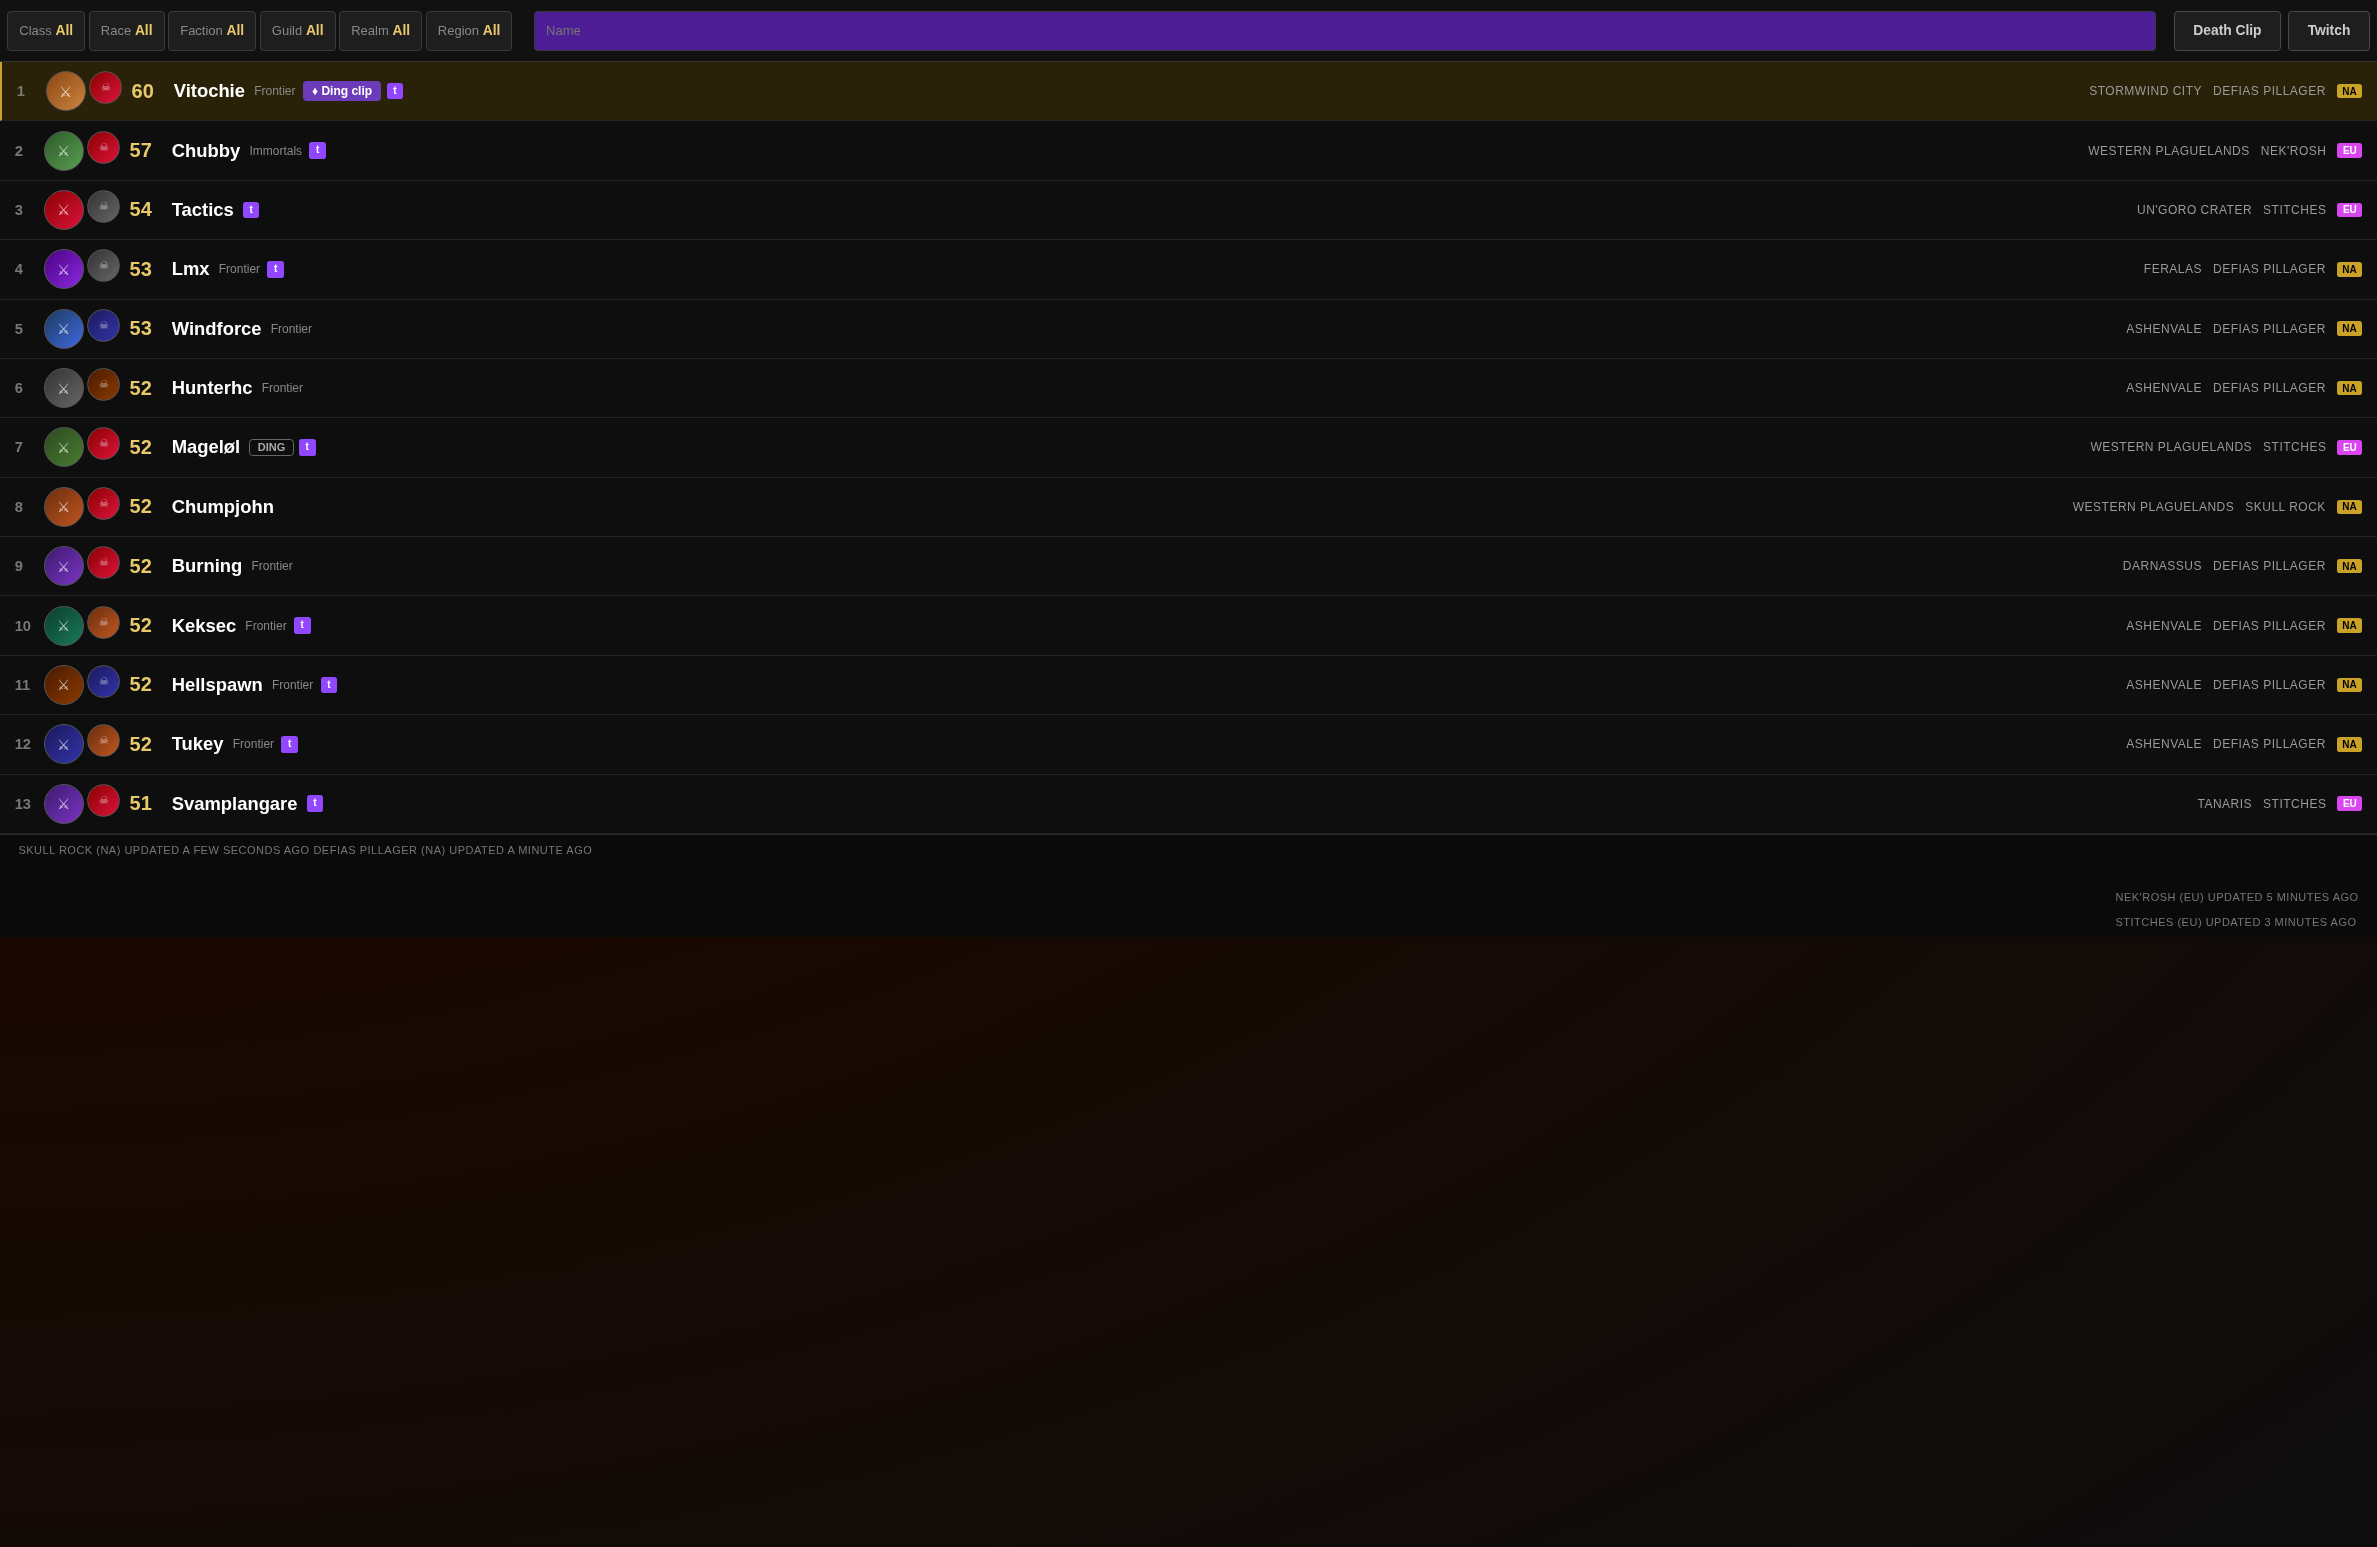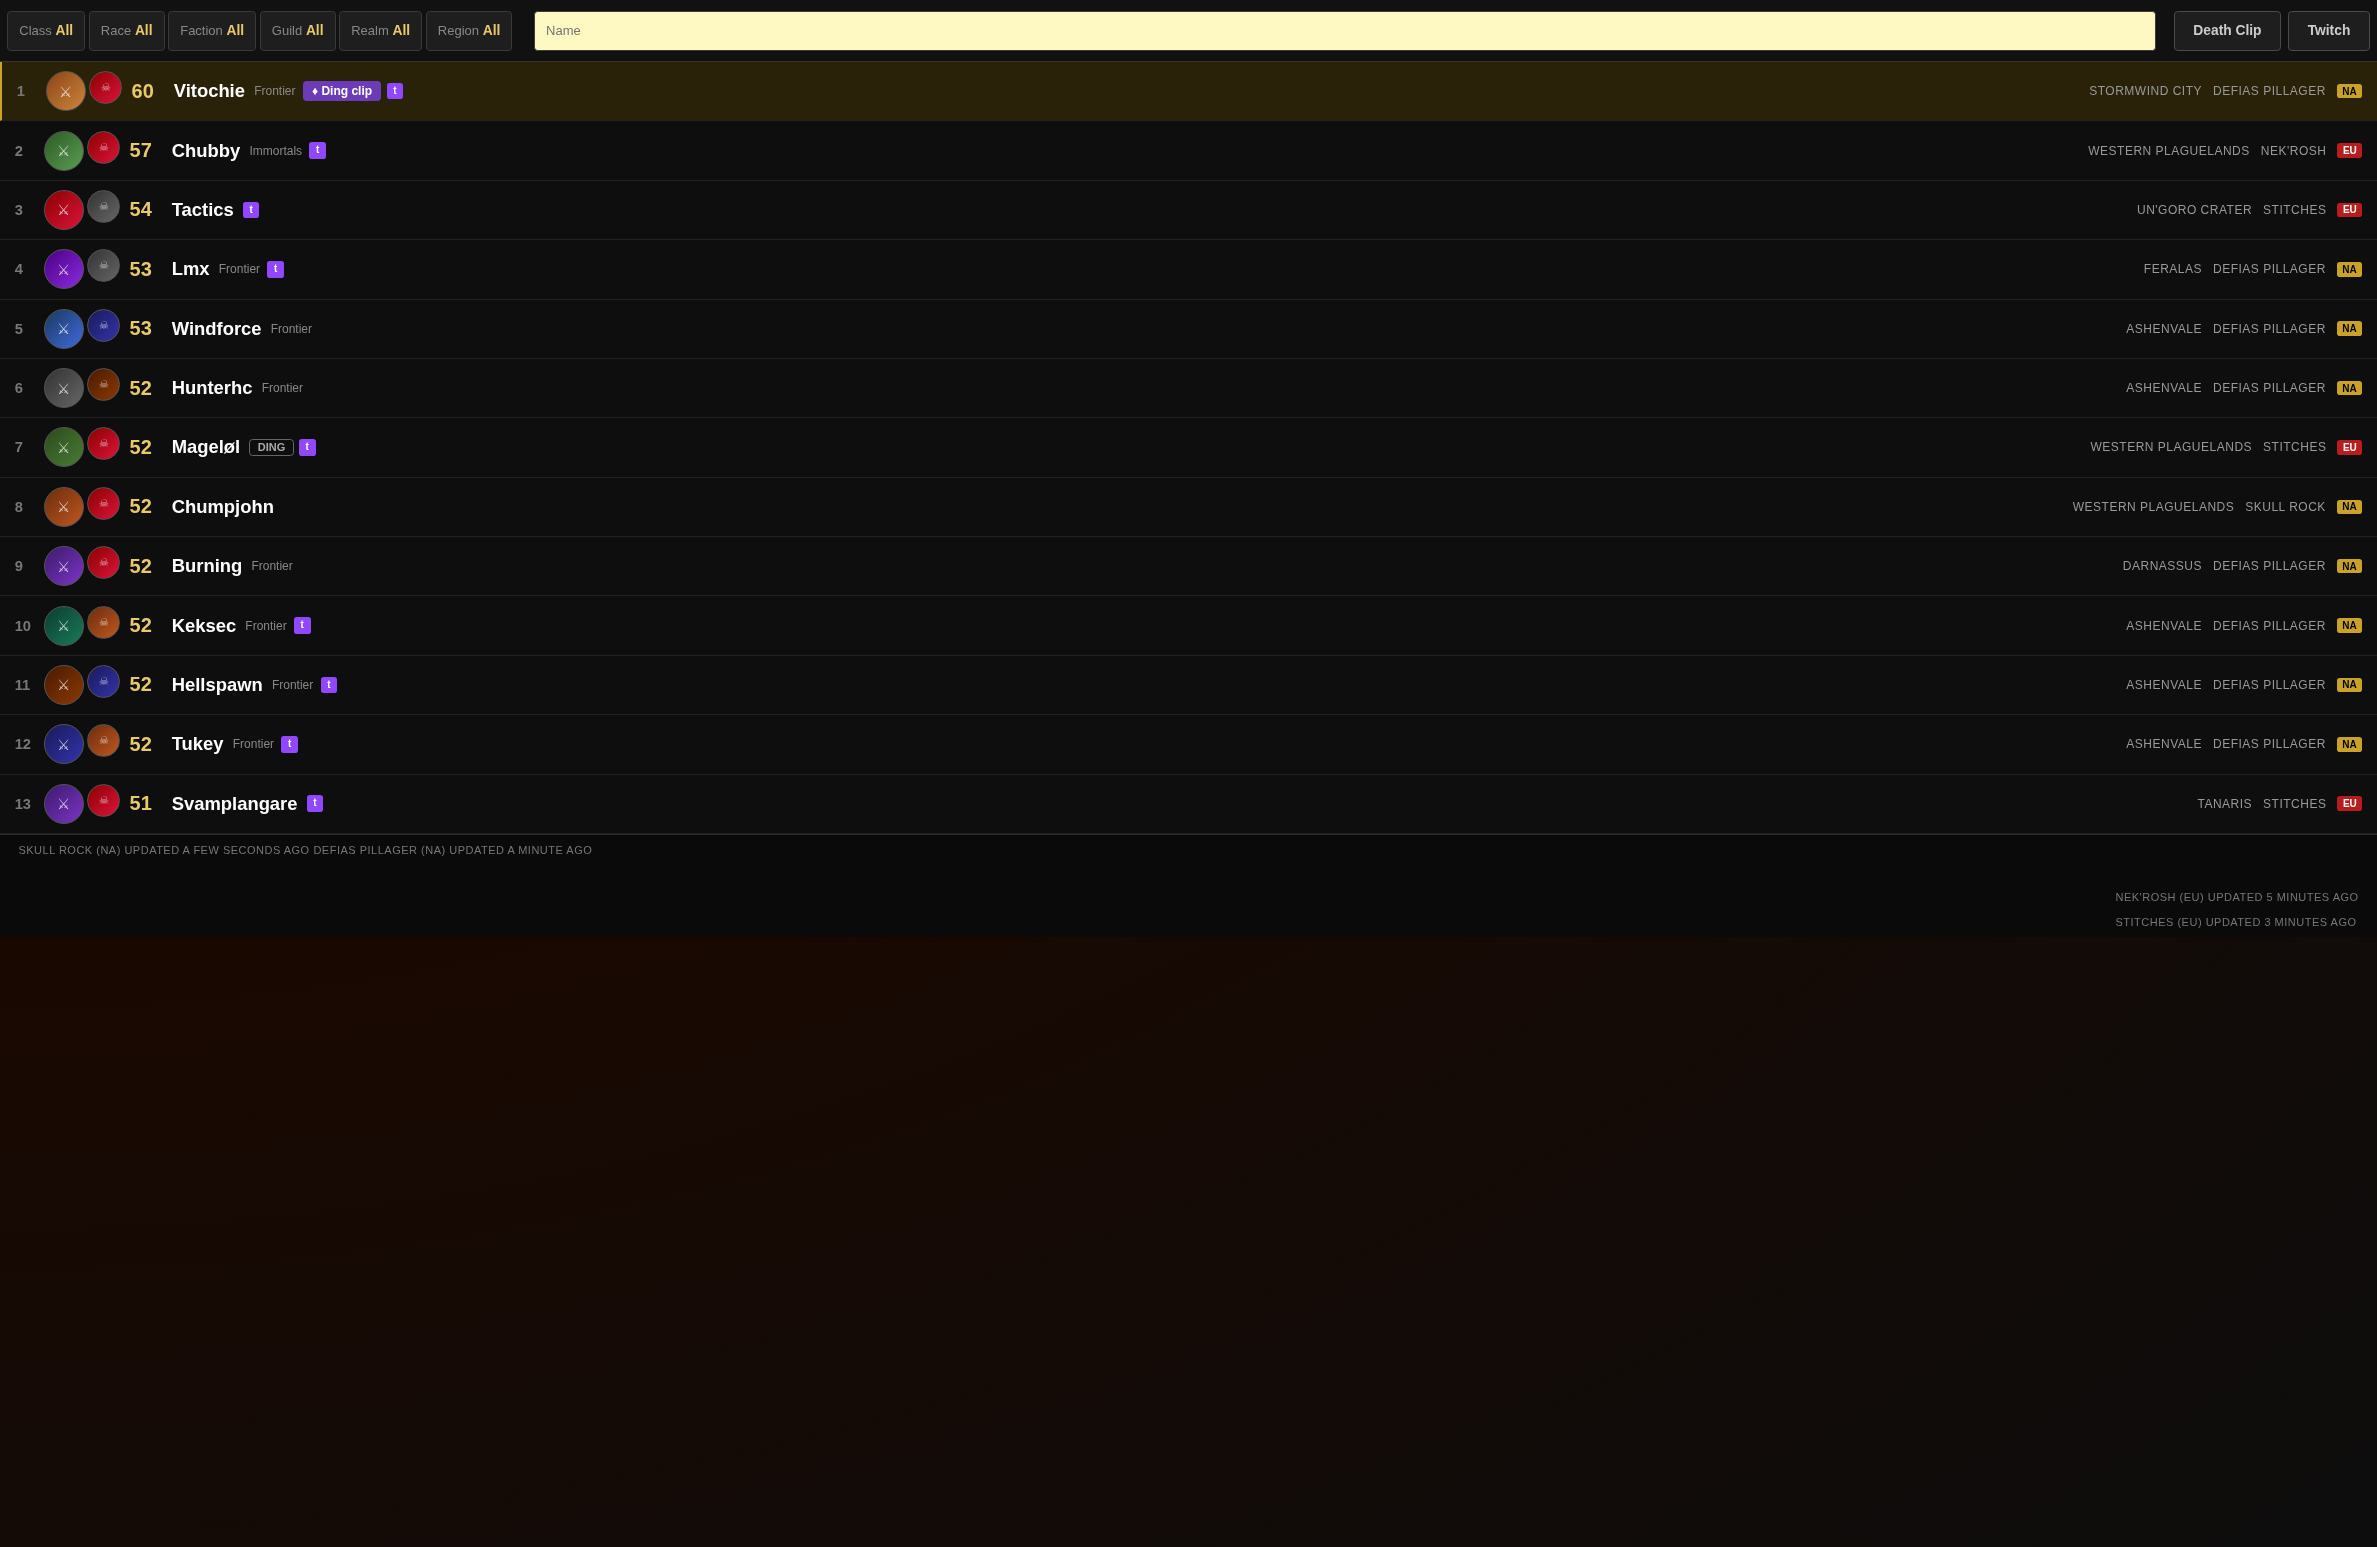--- a/index.html
+++ b/index.html
@@ -40,21 +40,21 @@
       color: #888;
     }
     .filter-btn .value {
       color: #e8c96a;
       font-weight: bold;
       font-size: 13.8px;
     }
 
     .name-filter {
       flex: 1;
-      background: #fef9c3;
+      background: #4c1d95;
       border: 0.9px solid #3a3a3a;
       border-radius: 3.7px;
       padding: 5.5px 11px;
       color: #888;
       font-size: 13px;
       height: 40px;
     }
 
     .right-btns {
       margin-left: auto;
@@ -196,21 +196,21 @@
     .region-badge {
       background: #c9a227;
       color: #000;
       font-size: 10px;
       font-weight: bold;
       border-radius: 2.8px;
       padding: 1.8px 5.5px;
     }
 
     .region-badge.eu {
-      background: #b91c1c;
+      background: #d946ef;
       color: #fff;
     }
 
     .footer-bar {
       background: #0a0a0a;
       border-top: 0.9px solid #2a2a2a;
       padding: 9.2px 18.4px;
       display: flex;
       gap: 37px;
     }

